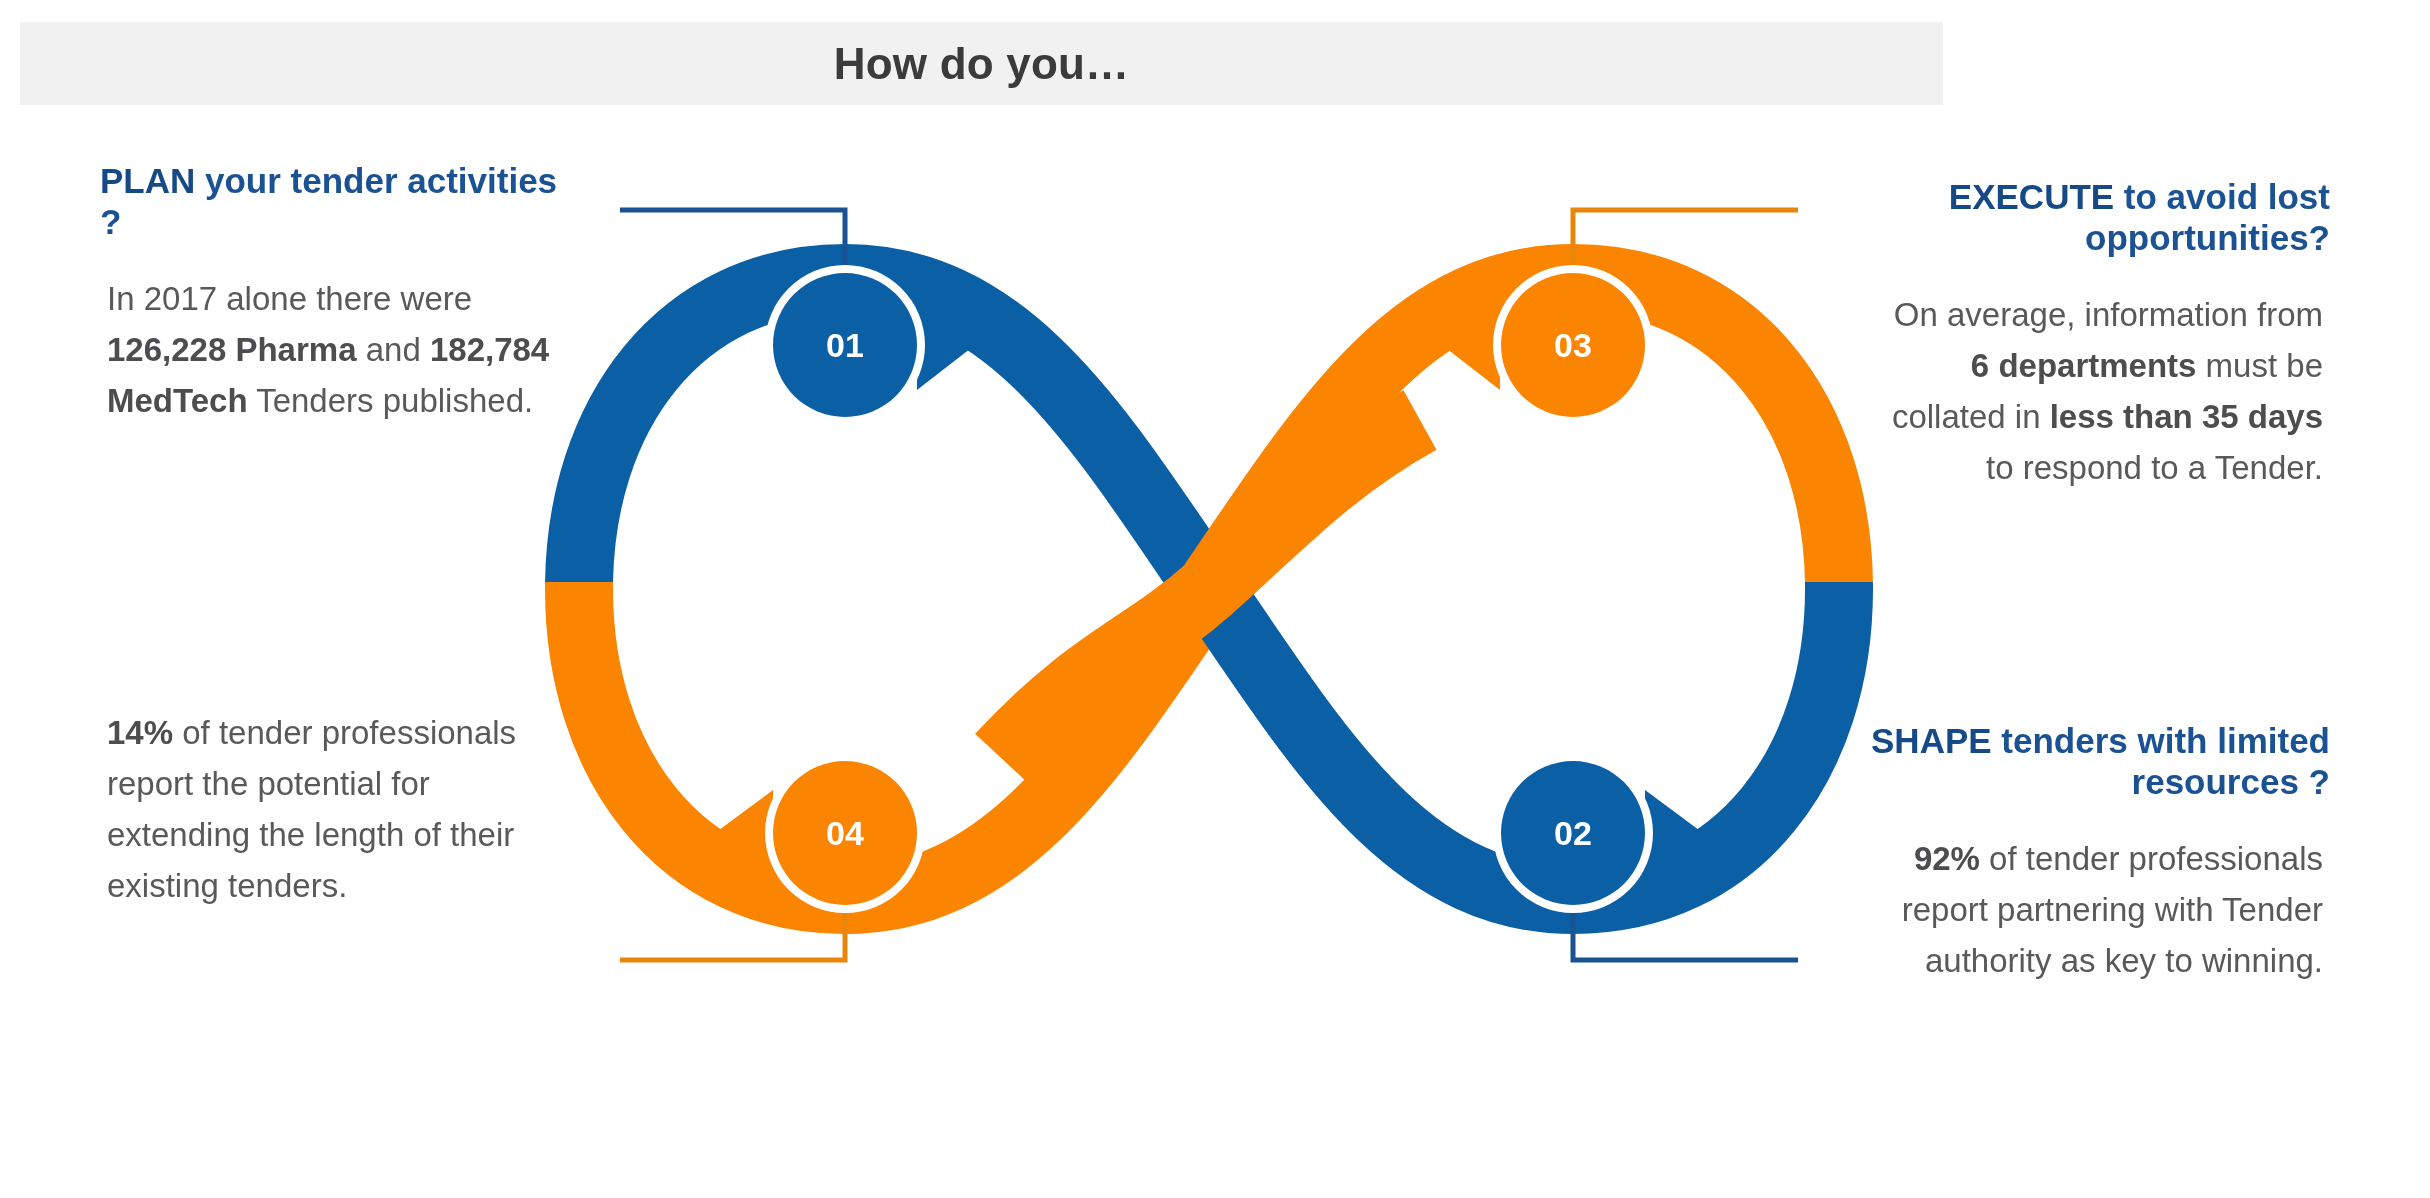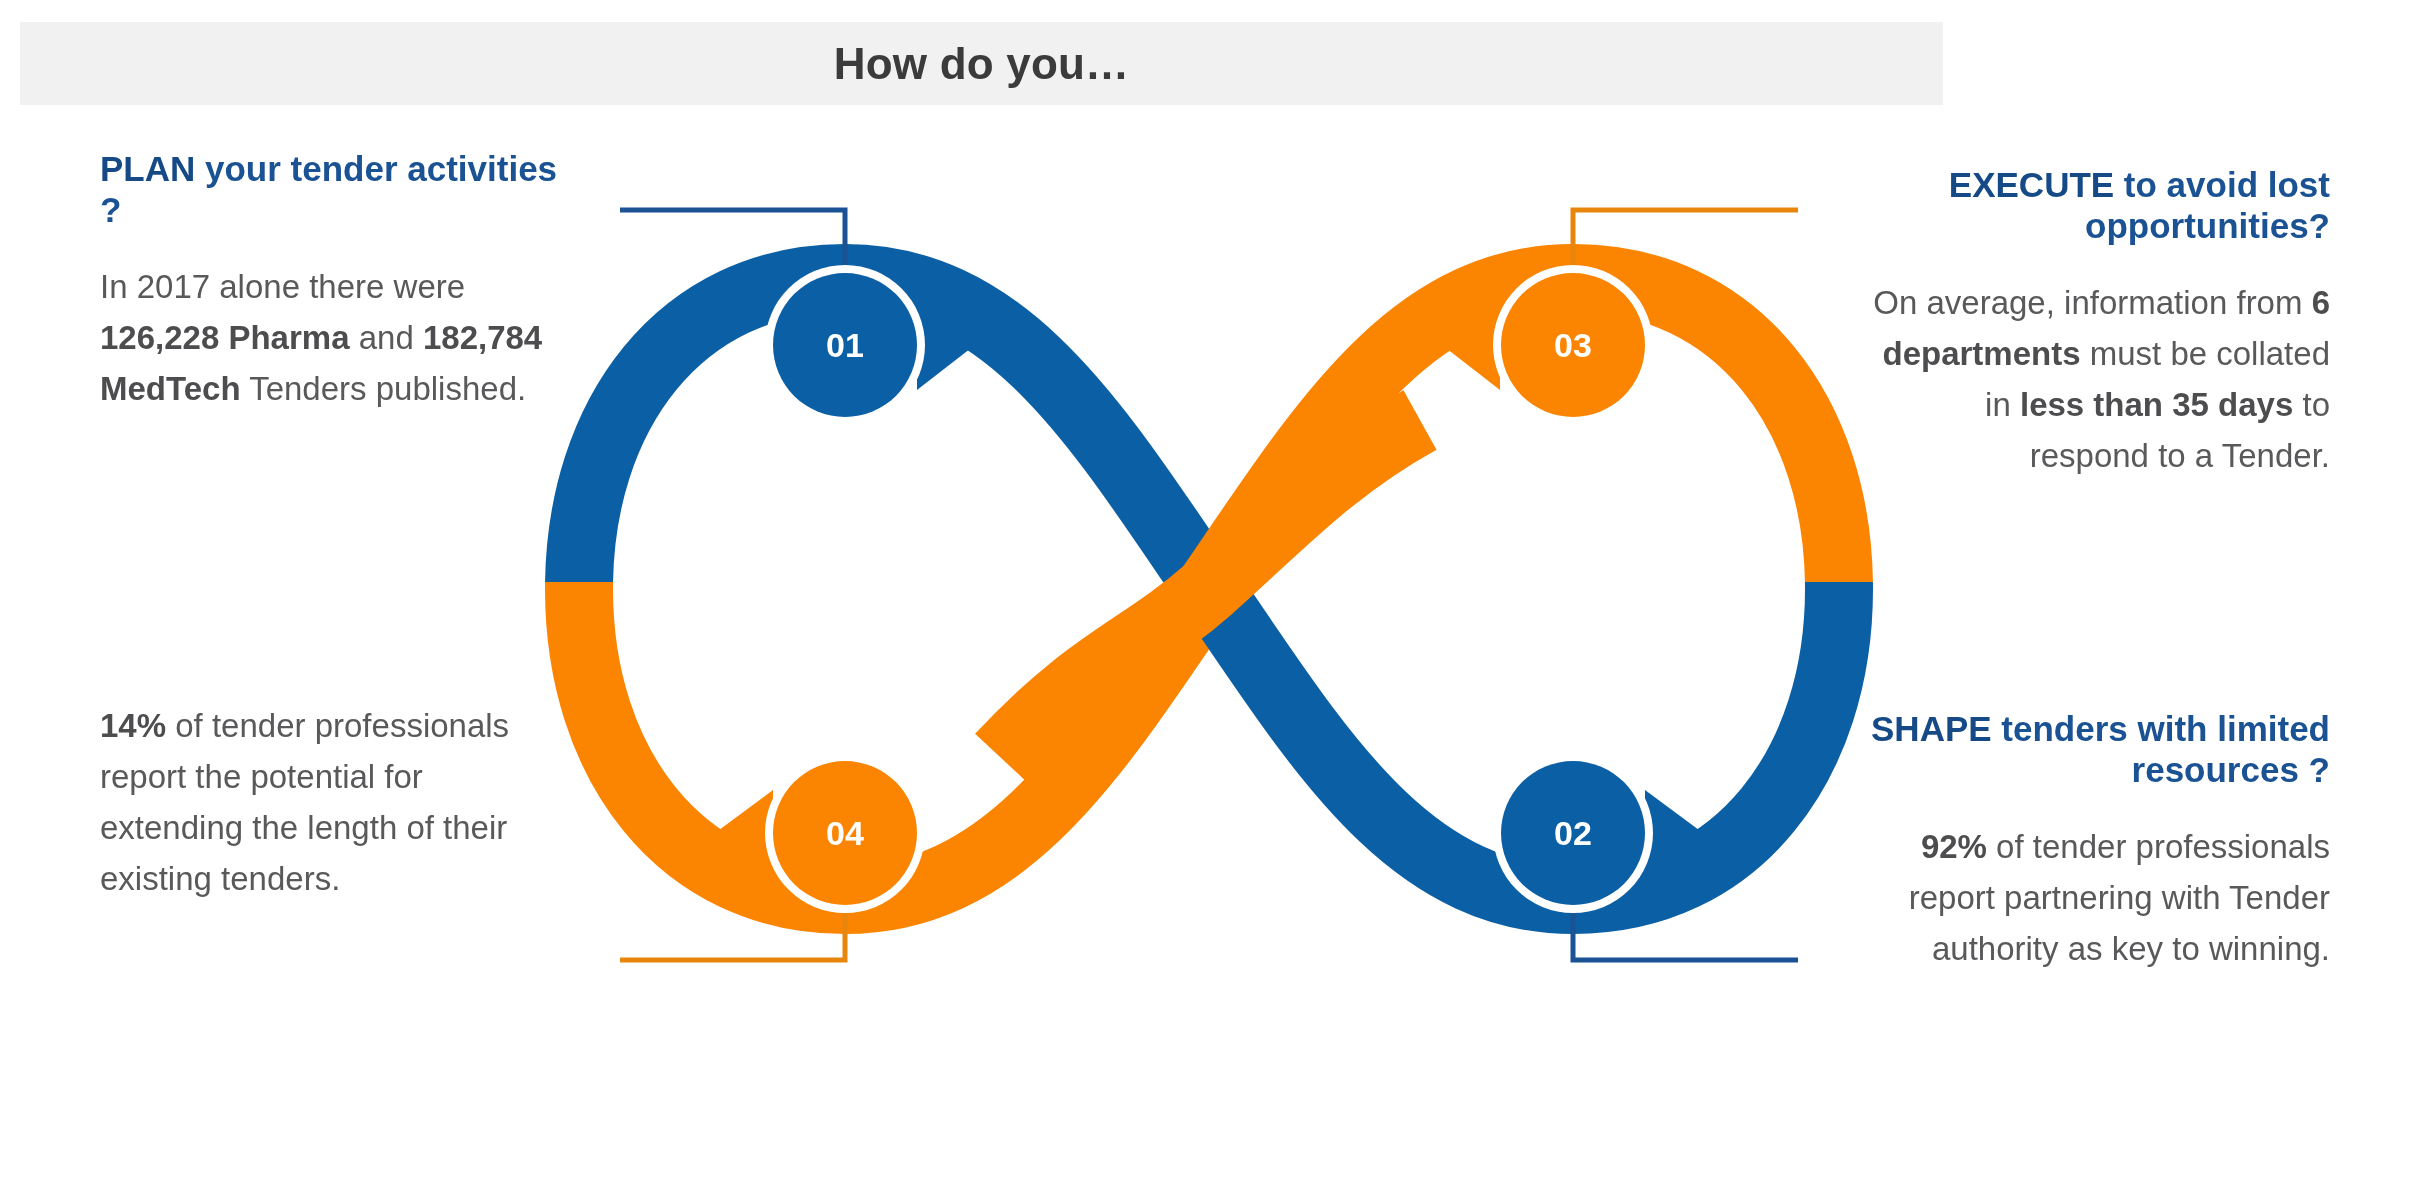--- a/index.html
+++ b/index.html
@@ -48,31 +48,31 @@
   #quad-plan     { top: 148px; }
   #quad-execute  { top: 164px; }
   #quad-track    { top: 700px; }
   #quad-shape    { top: 708px; }
 
   .quad-heading {
     font-size: 35px;
     line-height: 1.18;
     font-weight: bold;
     color: #1a5293;
-    margin: 0 0 30px 0;
+    margin: 12px 0 30px 0;
   }
   .quad-heading .kw {
     color: #164a87;
     font-weight: bold;
   }
   .quad-body {
     font-size: 33px;
     line-height: 1.55;
     color: #59595b;
-    margin: 0;
+    margin: 7px;
     font-weight: normal;
   }
   .quad-body b { color: #4d4d4f; font-weight: bold; }
 
   
   #infinity-diagram {
     position: absolute;
     left: 0;
     top: 0;
     width: 2430px;

